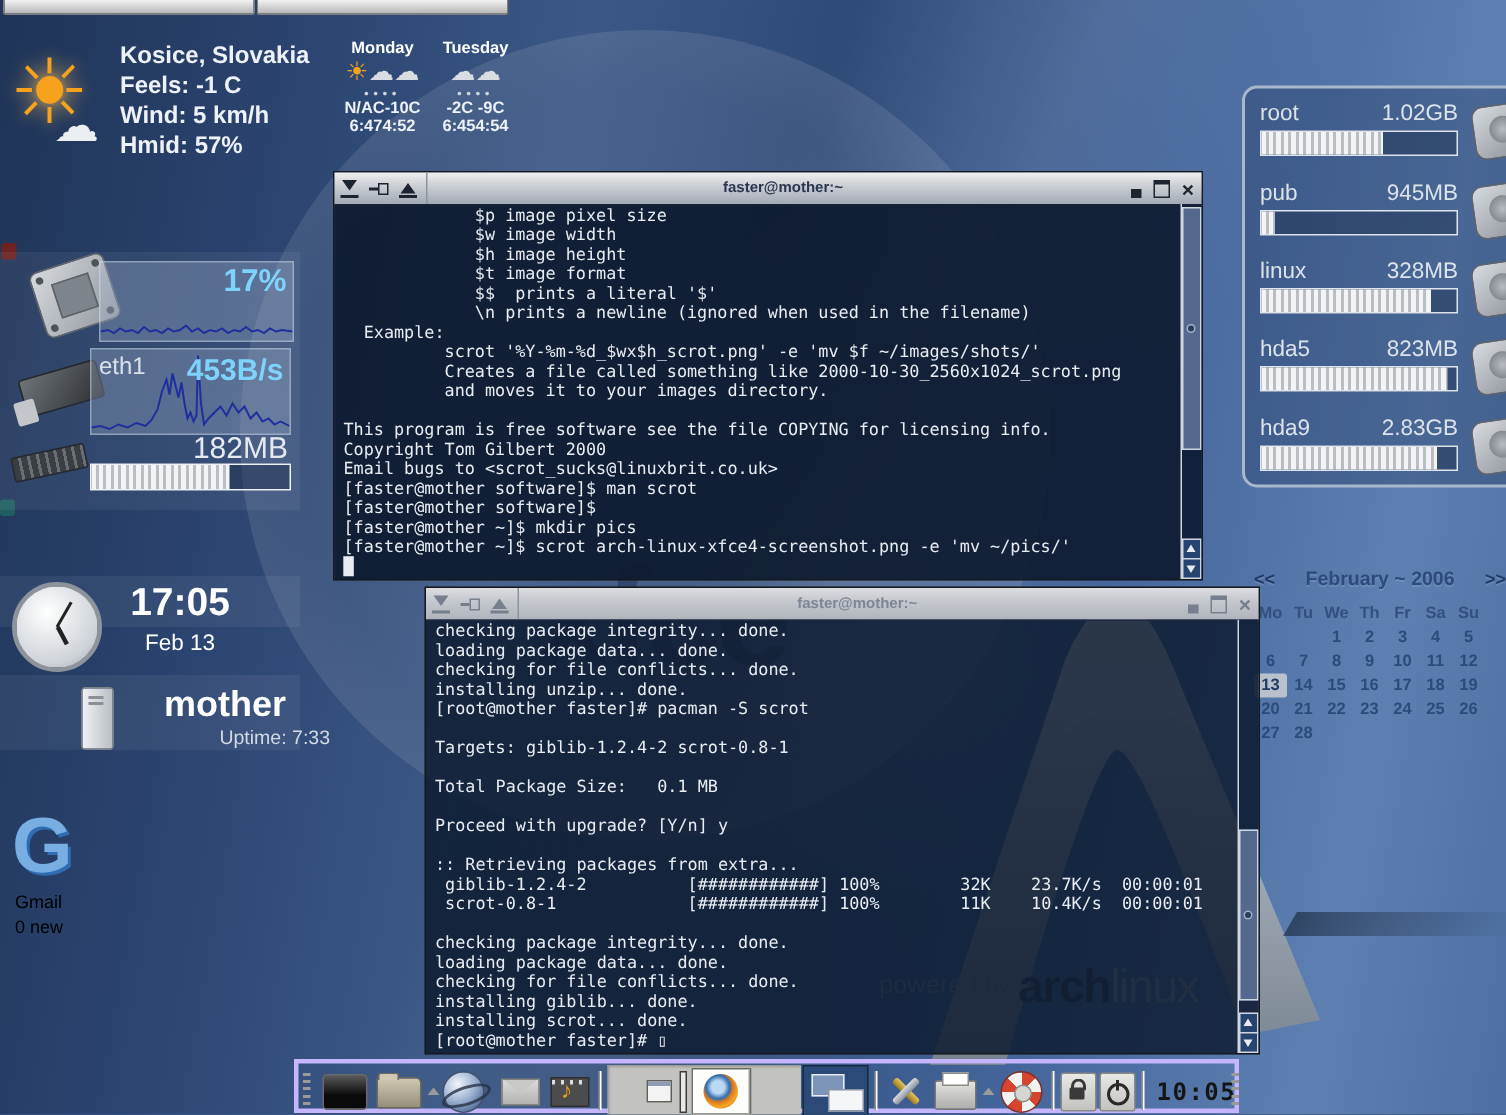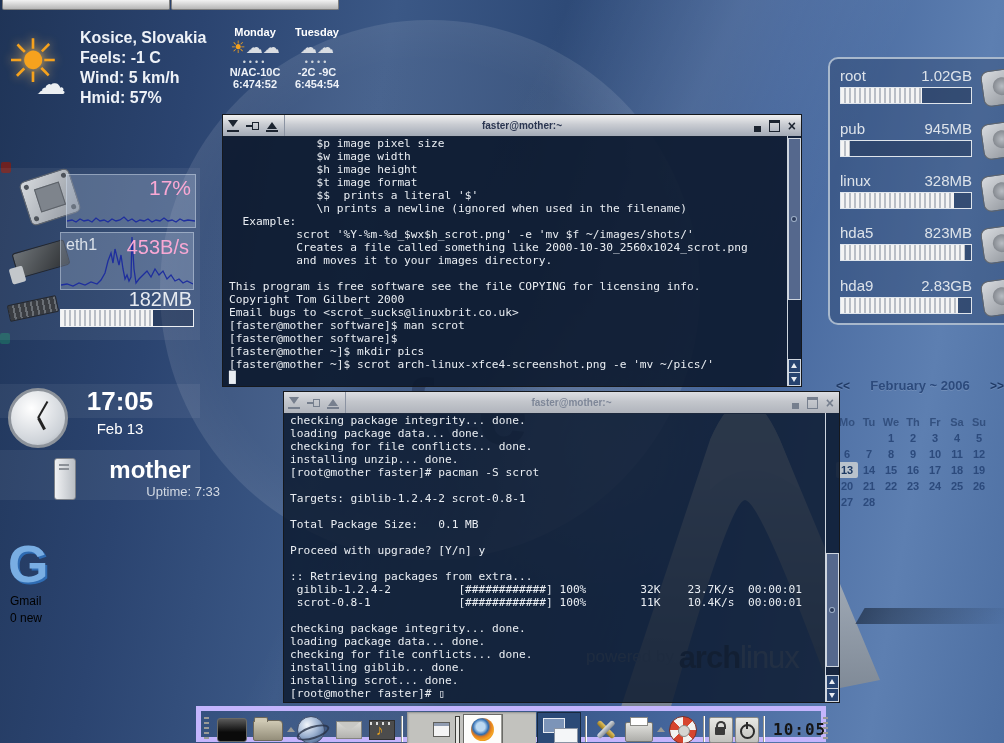--- a/index.html
+++ b/index.html
@@ -50,21 +50,21 @@
   .chip-ic i{position:absolute;left:12px;top:10px;width:24px;height:22px;background:#7e848c;border:1px solid #5c6168;}
   .chip-ic u{position:absolute;width:5px;height:5px;border-radius:50%;background:#4e535a;}
   .net-ic{position:absolute;left:14px;top:246px;width:52px;height:24px;transform:rotate(-16deg);
     background:linear-gradient(135deg,#6e7377,#2e3134);border-radius:3px;border:1px solid #24262a;}
   .net-ic i{position:absolute;left:-8px;bottom:-5px;width:14px;height:16px;background:#c3c7cb;border-radius:2px;}
   .ram-ic{position:absolute;left:8px;top:300px;width:48px;height:15px;transform:rotate(-12deg);
     background:repeating-linear-gradient(90deg,#3a3d42 0 4px,#6a6f75 4px 6px);border:1px solid #26282c;border-radius:2px;}
 
   .graph{position:absolute;background:rgba(173,190,216,0.30);border:1px solid rgba(216,226,240,0.45);}
   .graph svg{position:absolute;left:0;bottom:0;width:100%;height:100%;}
-  .g-val{position:absolute;right:4px;top:1px;color:#f9a8d4;}
+  .g-val{position:absolute;right:4px;top:1px;color:#7dd3fc;font-weight:bold;}
   .g-lab{position:absolute;left:5px;top:3px;color:#dbe1e9;font-size:16px;}
   .rambar{position:absolute;left:60px;top:309px;width:132px;height:16px;border:1px solid #edf0f4;
     background:rgba(18,32,58,0.35);}
   .rambar i,.dbar i{display:block;height:100%;
     background:repeating-linear-gradient(90deg,#f4f4f4 0 3px,#b9bec6 3px 5px);}
   .ramval{position:absolute;left:60px;top:288px;width:132px;text-align:right;font-size:20px;color:#e6eaf0;}
 
   .aclock{position:absolute;left:8px;top:388px;width:54px;height:54px;border-radius:50%;
     background:radial-gradient(circle at 38% 32%,#ffffff,#cdd2d8 70%,#9aa0a8);border:3px solid #8d939b;}
   .aclock .h,.aclock .m{position:absolute;left:50%;bottom:50%;transform-origin:50% 100%;background:#222;}
@@ -98,21 +98,21 @@
   .hdd{position:absolute;left:142px;top:2px;width:40px;height:34px;border-radius:8px;transform:rotate(-8deg);
     background:linear-gradient(145deg,#d8dbdf,#878c93);border:1px solid #5f646b;}
   .hdd i{position:absolute;left:10px;top:7px;width:18px;height:18px;border-radius:50%;
     background:radial-gradient(circle,#b9bdc3,#6f747b);}
 
   
   .cal{position:absolute;left:836px;top:378px;width:168px;color:#2c4a7c;}
   .cal-head{display:flex;justify-content:space-between;align-items:center;
     font-weight:bold;font-size:13px;text-shadow:0 1px 0 rgba(255,255,255,0.12);}
   .cal-arrow{color:#203a66;font-size:12px;cursor:default;}
-  .cal-grid{display:grid;grid-template-columns:repeat(7,22px);margin-top:21px;}
+  .cal-grid{display:grid;grid-template-columns:repeat(7,22px);margin-top:8px;}
   .cal-grid span{height:16px;font-size:11px;font-weight:bold;text-align:center;line-height:16px;}
   .cal-dh{color:#33507f;}
   .today{background:#b9c2cc;color:#1e3a63;border-radius:2px;}
 
   
   .window{position:absolute;border:1px solid #15181d;background:rgba(10,20,38,0.2);}
   .titlebar{position:relative;height:21px;border-bottom:1px solid #5b6270;
     background:linear-gradient(#f0f0f0,#c9ccd2 45%,#a3aab6);}
   .titlebar.inactive{background:linear-gradient(#dcdee2,#c3c6cc 45%,#b0b4bc);}
   .tb-title{position:absolute;left:90px;right:70px;top:0;height:21px;line-height:21px;
@@ -145,21 +145,21 @@
     background:#2c3c5c;box-shadow:0 0 0 1px #9fb0c8;}
   .sbtn{position:absolute;left:0;width:11px;height:12px;border:1px solid #cfd6df;background:#27436f;}
   .sbtn::before{content:"";position:absolute;left:2px;}
   .sbtn.up::before{top:3px;border-left:3px solid transparent;border-right:3px solid transparent;
     border-bottom:5px solid #e8ecf2;}
   .sbtn.dn::before{top:4px;border-left:3px solid transparent;border-right:3px solid transparent;
     border-top:5px solid #e8ecf2;}
 
   
   .taskbar{position:absolute;left:196px;top:706px;width:630px;height:36px;
-    background:linear-gradient(#ececе8,#e2e2de 40%,#c9c9c4);border:5px solid #c4b5fd;box-sizing:border-box;}
+    background:linear-gradient(#ececе8,#e2e2de 40%,#c9c9c4);border:3px solid #c4b5fd;box-sizing:border-box;}
   .tb-item{position:absolute;top:0;}
   .handle{width:5px;height:24px;top:6px;
     background:repeating-linear-gradient(#9a9a96 0 2px,transparent 2px 5px);}
   .sep{width:1px;height:26px;top:5px;background:#98988f;box-shadow:1px 0 0 #fff;}
   .ic-term{width:28px;height:22px;top:7px;border-radius:3px;border:1px solid #6a6a66;
     background:linear-gradient(#5a5a5a,#0a0a0a 60%);}
   .ic-folder{width:28px;height:19px;top:9px;border-radius:2px 4px 2px 2px;border:1px solid #6e685a;
     background:linear-gradient(#cfc9b4,#948e7a);}
   .ic-folder::before{content:"";position:absolute;left:0;top:-4px;width:12px;height:4px;
     background:#cfc9b4;border:1px solid #6e685a;border-bottom:none;border-radius:2px 2px 0 0;}

